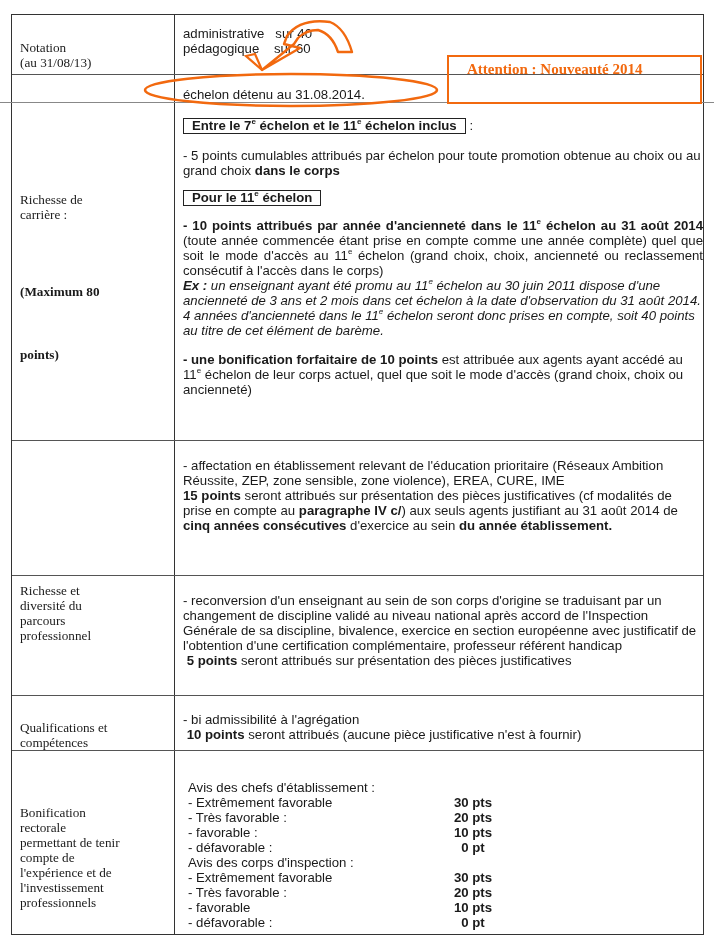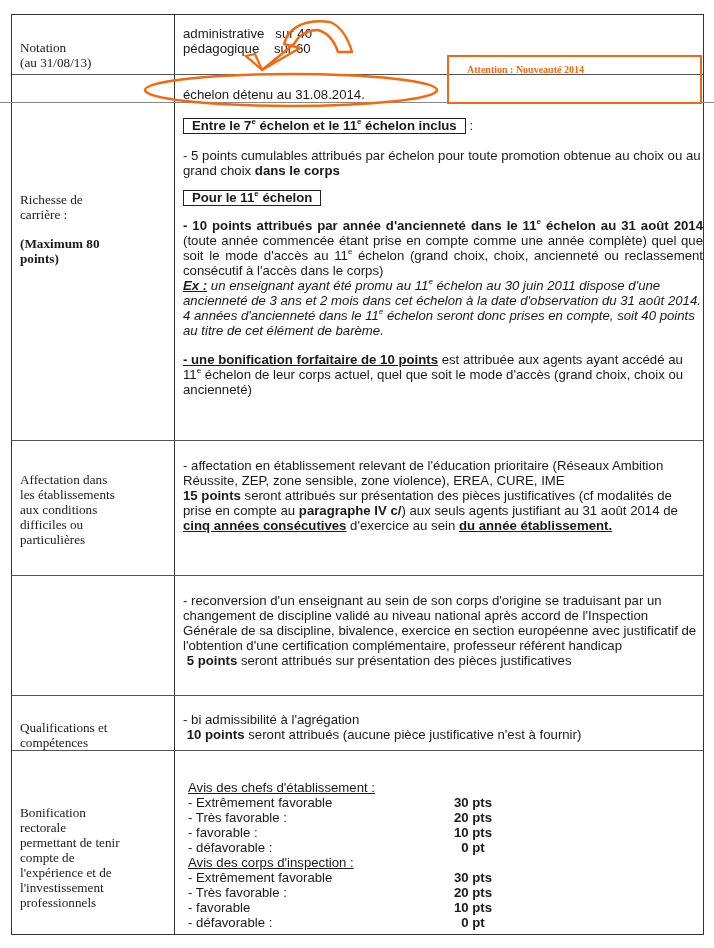--- a/index.html
+++ b/index.html
@@ -5,32 +5,32 @@
   html, body { margin:0; padding:0; background:#ffffff; }
   body { width:714px; height:948px; position:relative; overflow:hidden;
          font-family:"Liberation Sans", sans-serif; color:#1a1a1a; font-size:13.2px; line-height:15px; }
   .tbl { position:absolute; left:11px; top:14px; width:693px; height:921px;
          border:1.4px solid #333; box-sizing:border-box; }
   .vline { position:absolute; left:162px; top:0; bottom:0; width:0; border-left:1.4px solid #333; }
   .hline { position:absolute; left:0; right:0; height:0; border-top:1.3px solid #555; }
   .cell { position:absolute; }
   .lab { left:8px; width:150px;font-family:Liberation Serif, serif; }
   .con { left:171px; width:520px; }
-  .b { font-weight:bold; }
-  .u { text-decoration:underline; }
+  .b { font-weight:bold;margin-top:48px; }
+  .u { }
   .i { font-style:italic; }
   .boxed { display:inline-block; border:1px solid #222; padding:0 8px; font-weight:bold; line-height:14px; }
   sup { font-size:8px; line-height:0; vertical-align:6px; }
   p { margin:0; }
   .gap { height:14px; }
   .gray-line { position:absolute; left:0; width:714px; top:102px; height:0; border-top:1px solid #888; }
   .attention { position:absolute; left:447px; top:55px; width:255px; height:49px;
                border:2.6px solid #f2690f; box-sizing:border-box; background:transparent; }
   .attention span { position:absolute; left:18px; top:5px; font-family:"Liberation Serif", serif;
-                    font-weight:bold; font-size:10px; color:#f2690f; white-space:nowrap; }
+                    font-weight:bold; font-size:15px; color:#f2690f; white-space:nowrap; }
   .avis { display:grid; grid-template-columns:255px 60px; }
   .avis .pts { font-weight:bold; text-align:center; padding-right:0; }
   .overlay { position:absolute; left:0; top:0; pointer-events:none; }
 </style>
 </head>
 <body>
 
 <div class="tbl">
   <div class="vline"></div>
   <div class="hline" style="top:59px"></div>
@@ -64,32 +64,31 @@
     <p><span>- 5 points cumulables attribués par échelon pour toute promotion obtenue au choix ou au grand choix </span><span class="b">dans le corps</span></p>
     <div class="gap" style="height:12px"></div>
     <p><span class="boxed"><span>Pour le 11</span><sup>e</sup><span> échelon</span></span></p>
     <div class="gap" style="height:12px"></div>
     <p style="text-align:justify"><span class="b">- 10 points attribués par année d'ancienneté dans le 11</span><sup class="b">e</sup><span class="b"> échelon au 31 août 2014</span><span> (toute année commencée étant prise en compte comme une année complète) quel que soit le mode d'accès au 11</span><sup>e</sup><span> échelon (grand choix, choix, ancienneté ou reclassement consécutif à l'accès dans le corps)</span></p>
     <p class="i"><span class="u b">Ex :</span><span> un enseignant ayant été promu au 11</span><sup>e</sup><span> échelon au 30 juin 2011 dispose d'une ancienneté de 3 ans et 2 mois dans cet échelon à la date d'observation du 31 août 2014. 4 années d'ancienneté dans le 11</span><sup>e</sup><span> échelon seront donc prises en compte, soit 40 points au titre de cet élément de barème.</span></p>
     <div class="gap"></div>
     <p><span class="b u">- une bonification forfaitaire de 10 points</span><span> est attribuée aux agents ayant accédé au 11</span><sup>e</sup><span> échelon de leur corps actuel, quel que soit le mode d'accès (grand choix, choix ou ancienneté)</span></p>
   </div>
 
-  <div class="cell lab" style="top:457px">
-    <p>Affectation dans</p>
-    <p>les établissements</p>
-    <p>aux conditions</p>
-    <p>difficiles ou</p>
-    <p>particulières</p>
-  </div>
   <div class="cell con" style="top:443px">
     <p>- affectation en établissement relevant de l'éducation prioritaire (Réseaux Ambition Réussite, ZEP, zone sensible, zone violence), EREA, CURE, IME</p>
     <p><span class="b">15 points</span><span> seront attribués sur présentation des pièces justificatives (cf  modalités de prise en compte au </span><span class="b">paragraphe IV c/</span><span>) aux seuls agents justifiant au 31 août 2014 de </span><span class="b u">cinq années consécutives</span><span> d'exercice au sein </span><span class="b u">du année établissement.</span></p>
   </div>
 
+  <div class="cell lab" style="top:568px">
+    <p>Richesse et</p>
+    <p>diversité du</p>
+    <p>parcours</p>
+    <p>professionnel</p>
+  </div>
   <div class="cell con" style="top:578px">
     <p>- reconversion d'un enseignant au sein de son corps d'origine se traduisant par un changement de discipline validé au niveau national après accord de l'Inspection Générale de sa discipline, bivalence, exercice en section européenne avec justificatif de l'obtention d'une certification complémentaire, professeur référent handicap</p>
     <p>&nbsp;<span class="b">5 points</span><span> seront attribués sur présentation des pièces justificatives</span></p>
   </div>
 
   <div class="cell lab" style="top:705px">
     <p>Qualifications et</p>
     <p>compétences</p>
   </div>
   <div class="cell con" style="top:697px">

